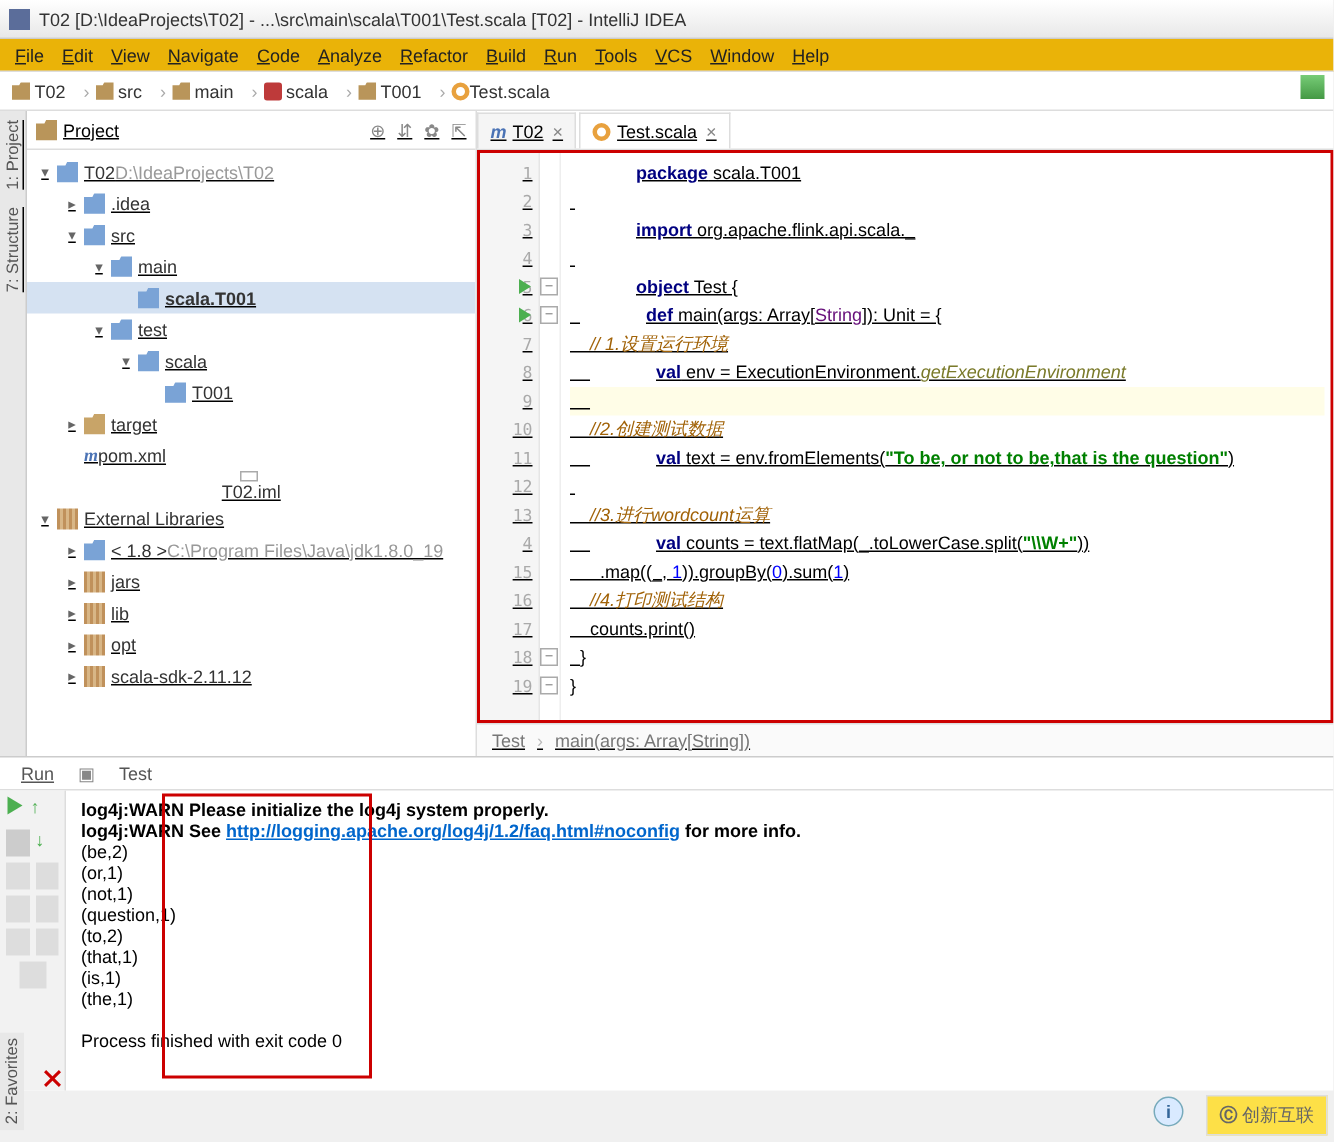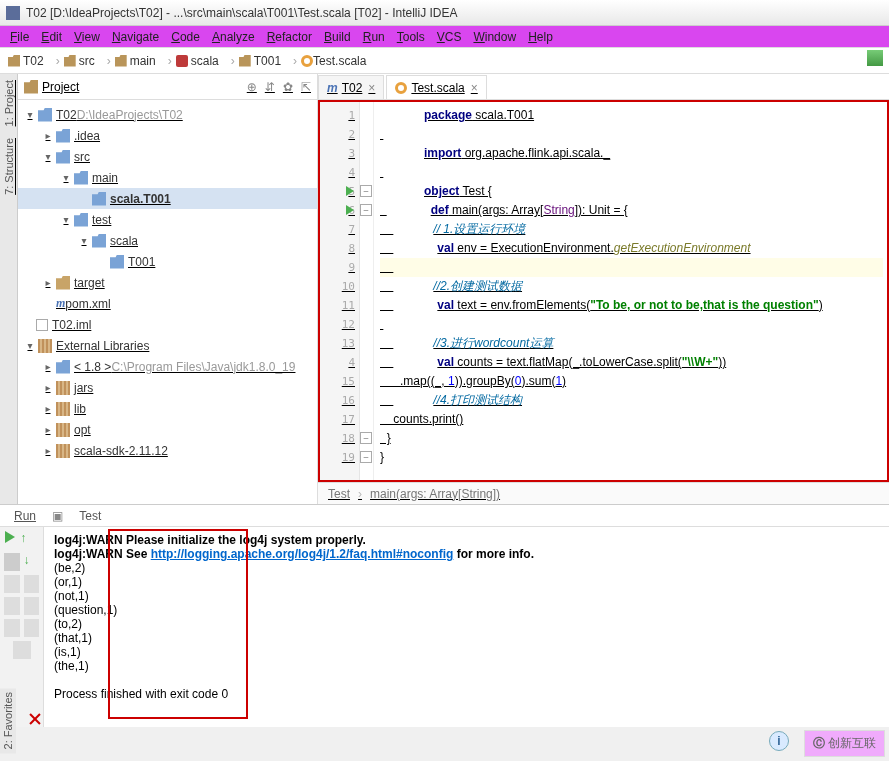--- a/index.html
+++ b/index.html
@@ -1,21 +1,21 @@
 <!DOCTYPE html>
 <html><head>
 <meta charset="utf-8">
 <style>
 * { margin: 0; padding: 0; box-sizing: border-box; font-family: "Segoe UI", Arial, sans-serif; font-size: 12px; }
 body { background: #f0f0f0; width: 889px; height: 761px; overflow: hidden; position: relative; }
 
 .title-bar { height: 26px; background: linear-gradient(#fff,#e8e8e8); display: flex; align-items: center; padding: 0 6px; border-bottom: 1px solid #ccc; color: #333; }
 .title-bar .app-icon { width: 14px; height: 14px; background: #5b6d9a; margin-right: 6px; }
 
-.menu-bar { height: 22px; background: #d946ef; display: flex; align-items: flex-end; padding: 0 4px; border-bottom: 1px solid #ddd; }
+.menu-bar { height: 22px; background: #eab308; display: flex; align-items: flex-end; padding: 0 4px; border-bottom: 1px solid #ddd; }
 .menu-bar span { padding: 3px 6px; font-size: 12px; color: #222; cursor: pointer; }
 .menu-bar span u { text-decoration: underline; }
 
 .nav-bar { height: 26px; background: #fff; display: flex; align-items: center; padding: 0 4px; border-bottom: 1px solid #ddd; position: relative; }
 .crumb { display: flex; align-items: center; padding: 0 4px; font-size: 12px; color: #333; }
 .crumb .sep { color: #aaa; margin: 0 4px; font-size: 12px; }
 .crumb-icon { width: 12px; height: 12px; margin-right: 3px; }
 .folder-icon { background:#b9955a; clip-path: polygon(0 20%,40% 20%,50% 0,100% 0,100% 100%,0 100%); }
 .scala-icon { background:#be3a3a; border-radius:2px; }
 .file-icon-o { width:12px; height:12px; border-radius:50%; background:#fff; border:3px solid #e8a13e; }
@@ -48,41 +48,41 @@
 .editor-body { flex:1; display:flex; border:2px solid #c00; position:relative; overflow:hidden; }
 .gutter { width:40px; background:#f5f5f5; border-right:1px solid #e5e5e5; text-align:right; padding:4px 4px 0 0; }
 .gutter div { font:11px Consolas,monospace; color:#aaa; height:19px; line-height:19px; }
 .fold-col { width:14px; background:#fff; border-right:1px solid #eee; position:relative; }
 .fold-mark { position:absolute; left:0; width:12px; height:12px; border:1px solid #aaa; font:9px/10px monospace; text-align:center; color:#888; }
 .run-tri { position:absolute; left:-14px; width:0; height:0; border-top:5px solid transparent; border-bottom:5px solid transparent; border-left:8px solid #4caf50; }
 .code { flex:1; font:12px Consolas,'Courier New',monospace; padding:4px 4px 0 6px; white-space:pre; position:relative; }
 .code .ln { height:19px; line-height:19px; }
 .code .ln.hl { background:#fffde7; }
 .kw { color:#000080; font-weight:bold;margin-left:44px; }
-.cm { color:#0369a1; font-style:italic;margin-left:40px; }
+.cm { color:#a16207; font-style:italic; }
 .st { color:#008000; font-weight:bold; }
 .fn { color:#7a7a2a; font-style:italic; }
 .nm { color:#0000ff; }
 .tn { color:#660e7a; }
 .breadcrumb-bottom { height:22px; border-top:1px solid #ddd; display:flex; align-items:center; padding:0 10px; font-size:12px; color:#777; background:#fafafa; }
 .breadcrumb-bottom .sep2 { margin:0 8px; color:#bbb; }
 
 .run-panel { border-top:1px solid #ccc; background:#fff; }
 .run-tabs { height:22px; display:flex; align-items:center; padding:0 6px; border-bottom:1px solid #ddd; }
 .run-tabs span { padding:0 8px; font-size:12px; color:#555; cursor:pointer; }
 .run-tabs span.active { text-decoration:underline; }
 .run-body { display:flex; height:200px; }
 .run-tools { width:44px; background:#f2f2f2; border-right:1px solid #ddd; display:flex; flex-direction:column; padding:4px; gap:4px; }
 .run-tools .rt { width:18px; height:18px; margin:0 auto; }
 .console { flex:1; font:12px Consolas,monospace; padding:6px 10px; position:relative; overflow:auto; }
 .console .red-box { position:absolute; left:64px; top:2px; width:140px; height:190px; border:2px solid #c00; pointer-events:none; }
 .console .warn { color:#000;font-weight:bold; }
 .console a { color:#0066cc; text-decoration:underline; }
 .info-bubble { position:absolute; right:100px; bottom:10px; width:20px; height:20px; border-radius:50%; background:#d9eaff; border:1px solid #7ab; display:flex; align-items:center; justify-content:center; color:#369; font-weight:bold; }
-.logo-corner { position:absolute; right:4px; bottom:4px; font-size:11px; color:#666; background:#f0abfc; padding:4px 8px; border:1px solid #ddd; }
+.logo-corner { position:absolute; right:4px; bottom:4px; font-size:11px; color:#666; background:#fde047; padding:4px 8px; border:1px solid #ddd; }
 .close-x { position:absolute; right:0; top:700px; width:14px; height:14px; }
 .close-x:before,.close-x:after{content:"";position:absolute;left:6px;top:0;width:2px;height:14px;background:#c00;}
 .close-x:before{transform:rotate(45deg);}.close-x:after{transform:rotate(-45deg);}
 .fav-tab { position:absolute; left:0; bottom:8px; writing-mode:vertical-rl; transform:rotate(180deg); font-size:11px; color:#555; padding:4px 2px; background:#e8e8e8; }
 </style>
 </head>
 <body>
 
 <div class="title-bar">
   <div class="app-icon"></div>
@@ -204,21 +204,21 @@
         <div class="tree-row" style="padding-left: 24px;">
           <span class="tw">▸</span>
           <span class="icon tan-folder"></span>
           <span>target</span>
         </div>
         <div class="tree-row" style="padding-left: 24px;">
           <span class="tw"></span>
           <span class="maven-icon">m</span>
           <span>pom.xml</span>
         </div>
-        <div class="tree-row" style="">
+        <div class="tree-row" style=" flex-direction: column;">
           <span class="tw"></span>
           <span style="width:12px;height:12px;background:#fff;border:1px solid #aaa;display:inline-block;margin-right:4px"></span>
           <span>T02.iml</span>
         </div>
         <div class="tree-row" style="padding-left: 6px;">
           <span class="tw">▾</span>
           <span class="icon lib-icon"></span>
           <span>External Libraries</span>
         </div>
         <div class="tree-row" style="padding-left: 24px;">

